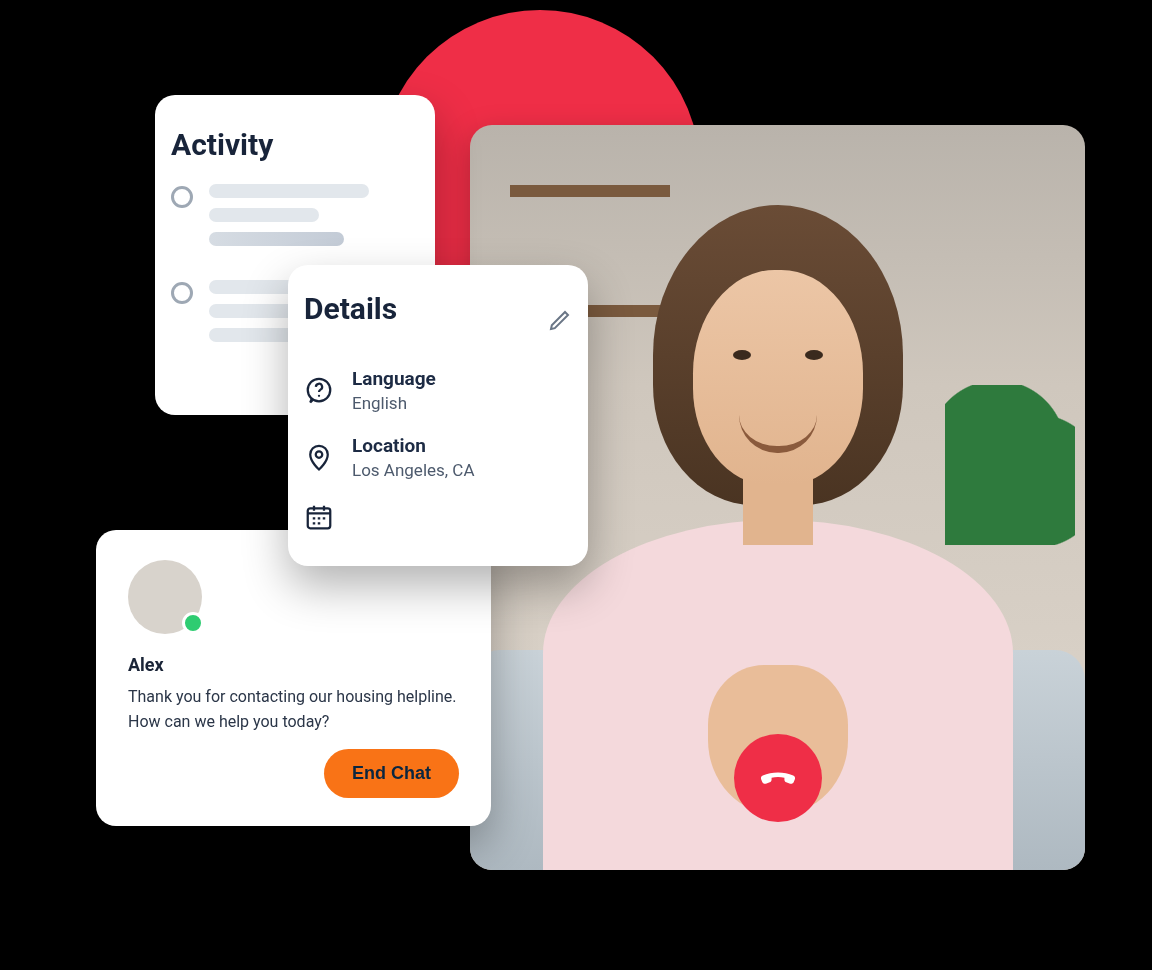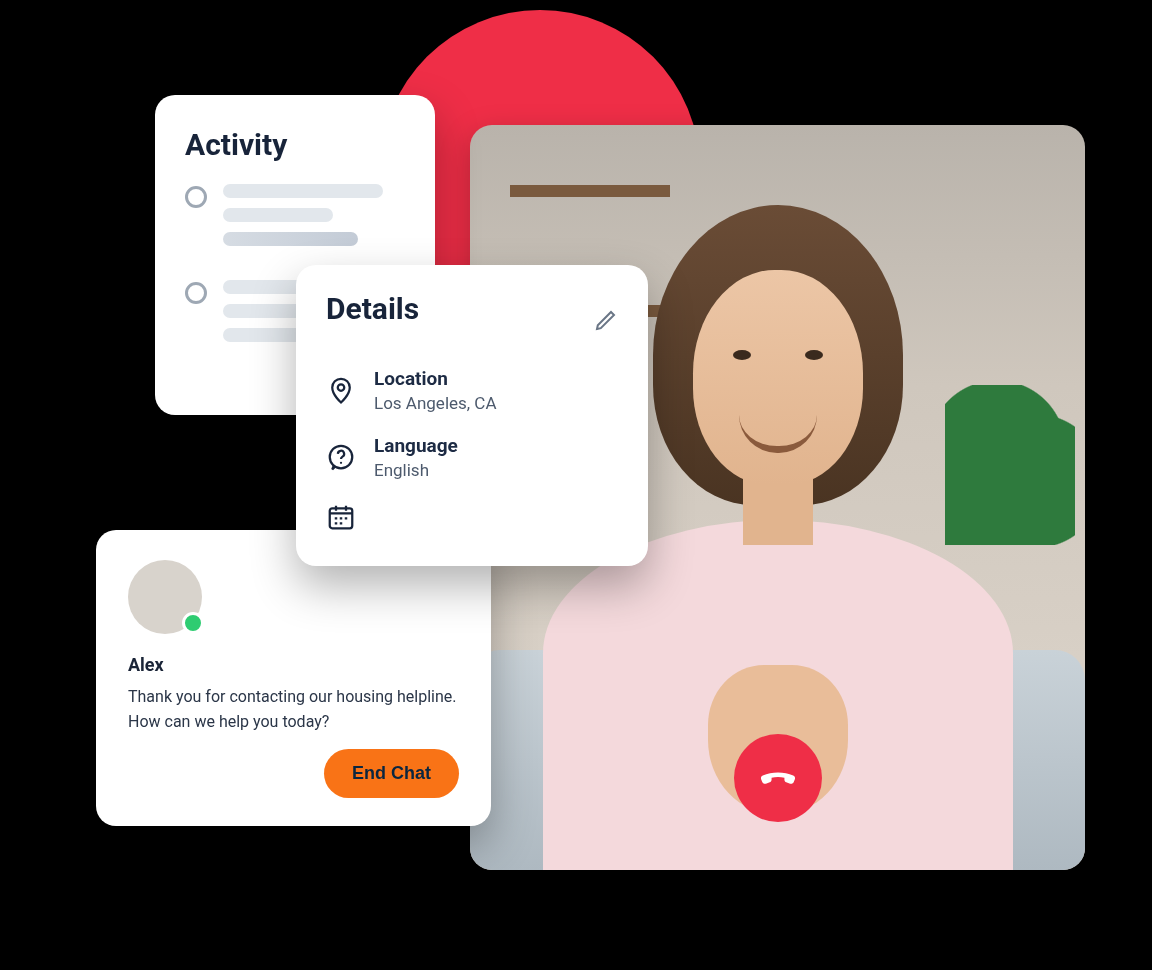--- a/index.html
+++ b/index.html
@@ -88,41 +88,41 @@
     width:88px; height:88px; border-radius:50%; background:#ef2e47;
     display:flex; align-items:center; justify-content:center;
     cursor:pointer;
   }
   .hangup svg { width:44px; height:44px; fill:#fff; }
 
   
   .card {
     position:absolute; background:#fff; border-radius:20px;
     box-shadow: 0 20px 45px rgba(0,0,0,.30);
-    padding: 26px 30px 30px;
+    padding: 26px 16px 30px;
     color:#18243a;
   }
   .card h2 { font-size:30px; font-weight:700; color:#18243a; margin-bottom:22px; }
 
   
   .activity-card { top:95px; left:155px; width:280px; height:320px; z-index:2; padding-top:32px;}
   .activity-item { display:flex; align-items:flex-start; gap:16px; margin-bottom:24px; }
   .activity-item .dot {
     width:22px; height:22px; border:3px solid #9ea8b4; border-radius:50%; flex:0 0 auto; margin-top:2px;
   }
   .skeleton-lines .bar {
     height:14px; border-radius:7px; background:#e2e7ec; margin-bottom:10px;
   }
   .skeleton-lines .bar.w1{ width:160px;}
   .skeleton-lines .bar.w2{ width:110px;}
   .skeleton-lines .bar.w3{ width:135px; background:linear-gradient(90deg,#d6dce3,#c3cbd6);}
   .skeleton-lines .bar.w4{ width:170px;}
 
   
-  .details-card { top:265px; left:296px; width:352px; z-index:3; }
+  .details-card { top:265px; left:288px; width:300px; z-index:3; }
   .details-card .head { display:flex; justify-content:space-between; align-items:center; margin-bottom:20px;}
   .details-card .edit { width:24px; height:24px; color:#6a7686; cursor:pointer;}
   .detail-row { display:flex; gap:18px; align-items:center; margin-bottom:22px;}
   .detail-row:last-child{ margin-bottom:4px;}
   .detail-row .ic { width:30px; height:30px; flex:0 0 auto; color:#18243a; }
   .detail-row .txt .lbl { font-weight:700; font-size:19px; color:#1d2b44; line-height:1.15;}
   .detail-row .txt .val { font-size:17px; color:#4d5a6d; margin-top:3px;}
 
   
   .chat-card { top:530px; left:96px; width:395px; z-index:2; padding:30px 32px 28px;}
@@ -205,42 +205,42 @@
     <span class="edit">
       <svg viewBox="0 0 24 24" fill="none" stroke="currentColor" stroke-width="2">
         <path d="M3 21l3.8-.8L20 7 17 4 3.8 17.2 3 21z"></path>
       </svg>
     </span>
   </div>
 
   <div class="detail-row">
     <span class="ic">
       <svg viewBox="0 0 24 24" fill="none" stroke="currentColor" stroke-width="1.8">
-        <path d="M12 22s7-6.1 7-12a7 7 0 1 0-14 0c0 5.9 7 12 7 12z"></path>
-        <circle cx="12" cy="10" r="2.6"></circle>
-      </svg>
-    </span>
-    <div class="txt">
-      <div class="lbl">Location</div>
-      <div class="val">Los Angeles, CA</div>
-    </div>
-  </div>
-
-  <div class="detail-row">
-    <span class="ic">
-      <svg viewBox="0 0 24 24" fill="none" stroke="currentColor" stroke-width="1.8">
         <circle cx="12" cy="12" r="9"></circle>
         <path d="M9.5 9.5a2.5 2.5 0 1 1 3.7 2.2c-.8.5-1.2 1-1.2 1.8"></path>
         <circle cx="12" cy="16.6" r="0.9" fill="currentColor" stroke="none"></circle>
         <path d="M7 20l-2 2 1.2-3" stroke-linecap="round"></path>
       </svg>
     </span>
     <div class="txt">
       <div class="lbl">Language</div>
       <div class="val">English</div>
+    </div>
+  </div>
+
+  <div class="detail-row">
+    <span class="ic">
+      <svg viewBox="0 0 24 24" fill="none" stroke="currentColor" stroke-width="1.8">
+        <path d="M12 22s7-6.1 7-12a7 7 0 1 0-14 0c0 5.9 7 12 7 12z"></path>
+        <circle cx="12" cy="10" r="2.6"></circle>
+      </svg>
+    </span>
+    <div class="txt">
+      <div class="lbl">Location</div>
+      <div class="val">Los Angeles, CA</div>
     </div>
   </div>
 
   <div class="detail-row">
     <span class="ic">
       <svg viewBox="0 0 24 24" fill="none" stroke="currentColor" stroke-width="1.8">
         <rect x="3" y="5" width="18" height="16" rx="2"></rect>
         <path d="M3 9h18M8 3v4M16 3v4"></path>
         <path d="M7 13h2M11 13h2M15 13h2M7 17h2M11 17h2"></path>
       </svg>

